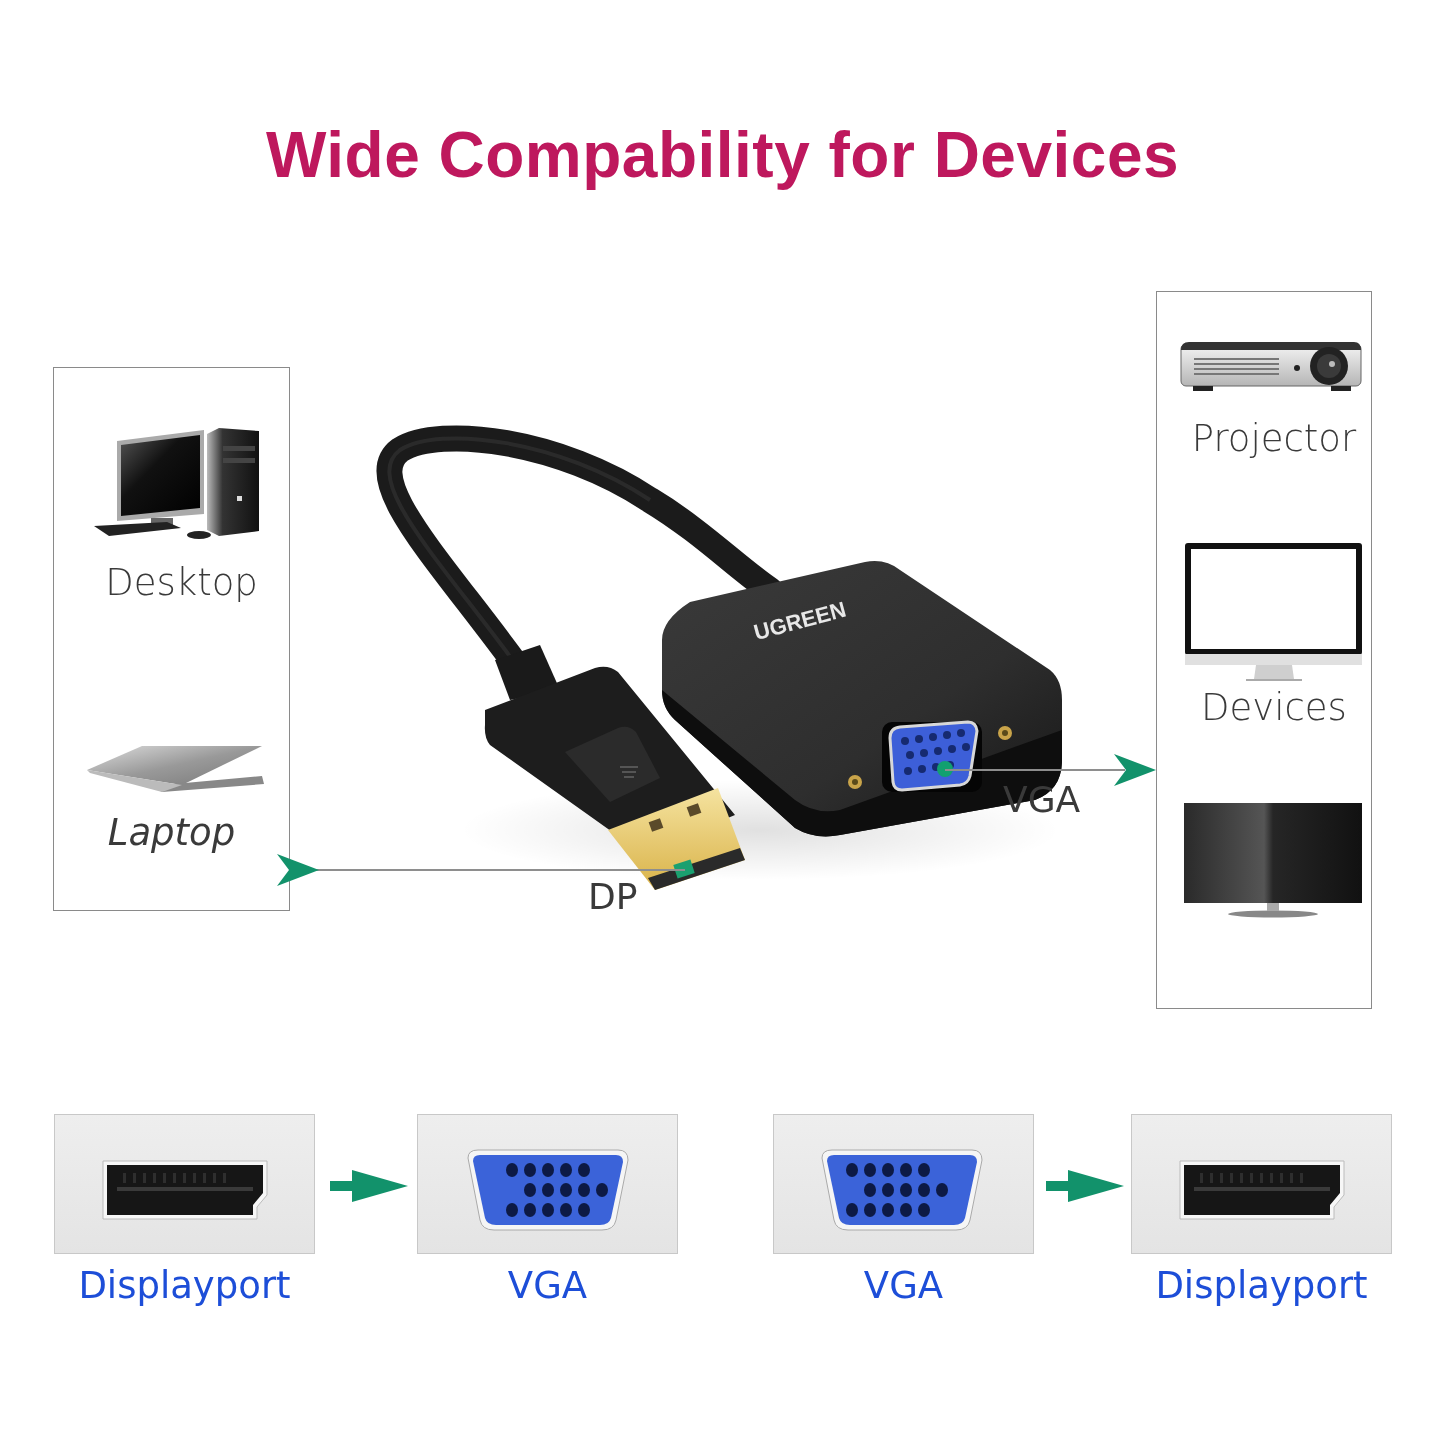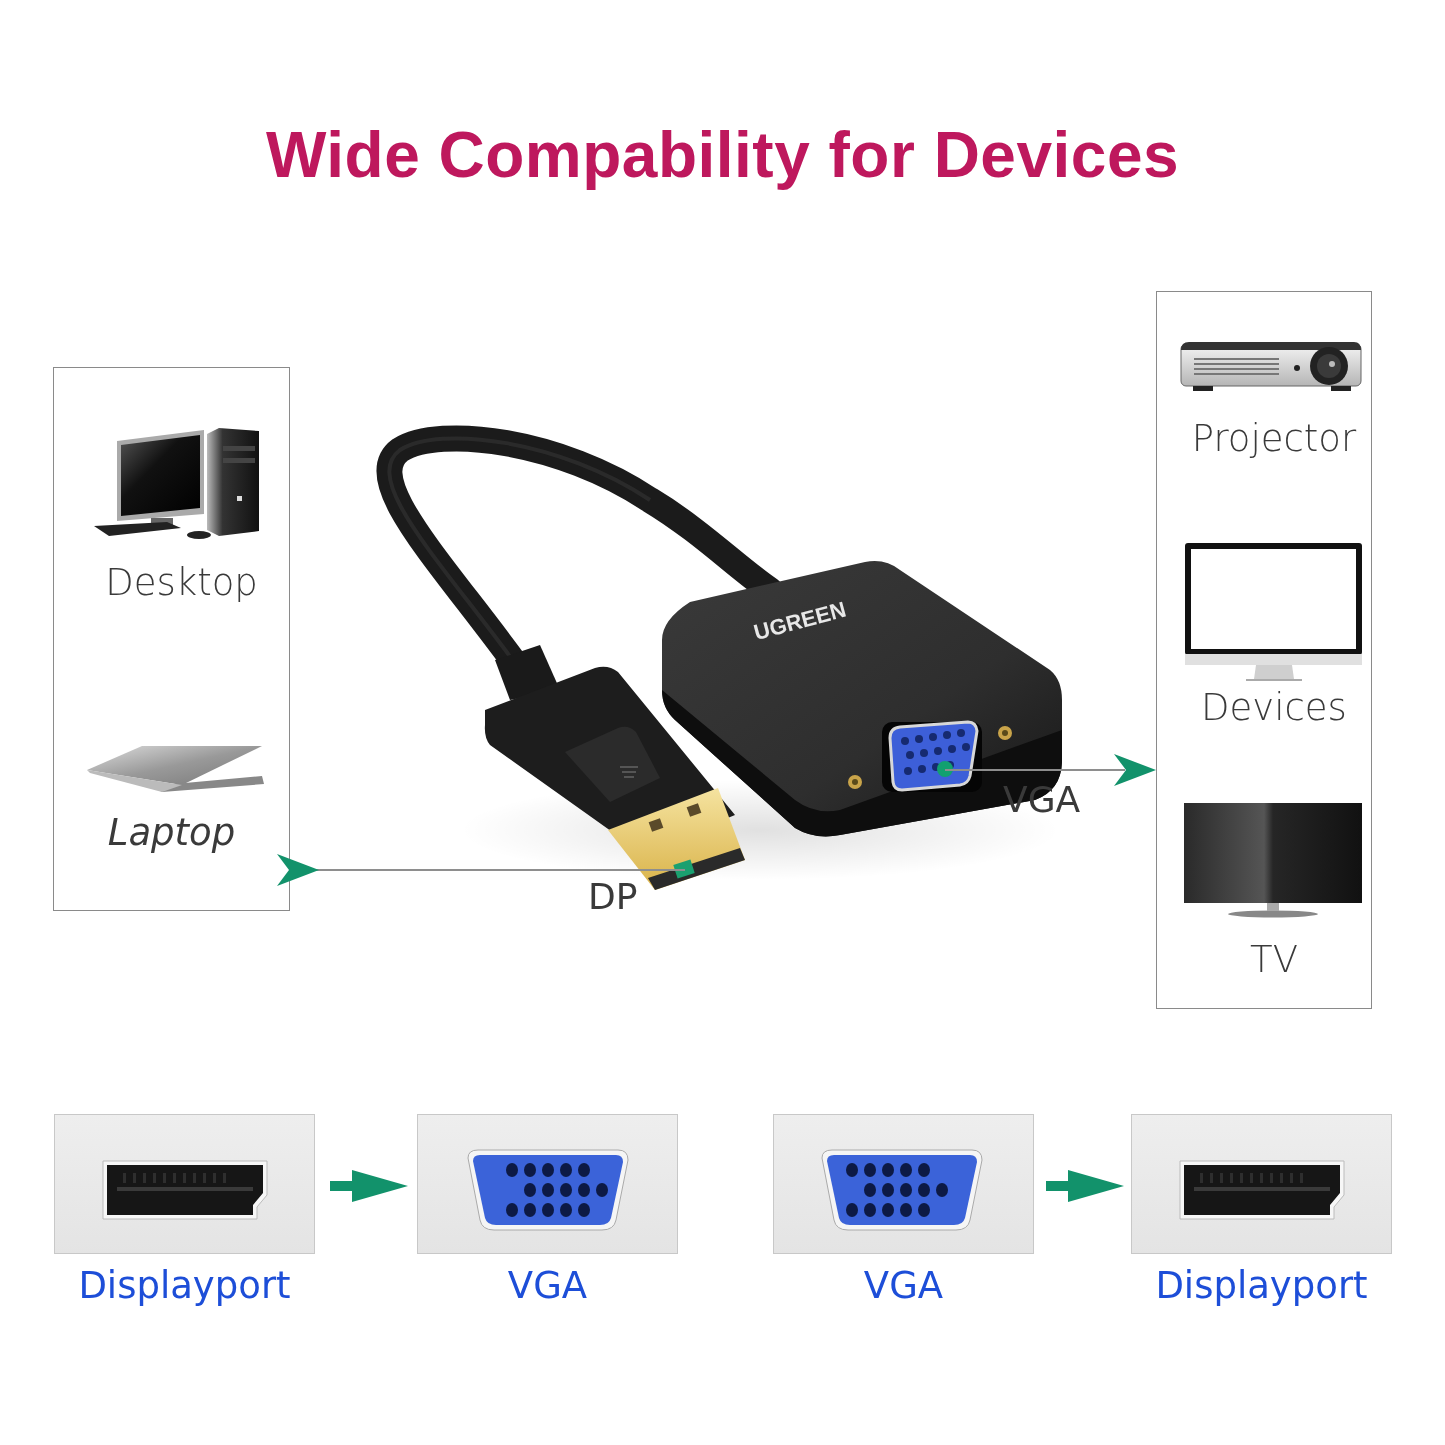--- a/index.html
+++ b/index.html
@@ -101,21 +101,20 @@
           <stop offset="0" stop-color="#2a2a2a"></stop>
           <stop offset="0.45" stop-color="#555"></stop>
           <stop offset="0.5" stop-color="#262626"></stop>
           <stop offset="1" stop-color="#111"></stop>
         </linearGradient>
       </defs>
     <rect x="1" y="1" width="178" height="100" fill="url(#tvg)"></rect>
     <ellipse cx="90" cy="112" rx="45" ry="3.5" fill="#888"></ellipse>
     <rect x="84" y="101" width="12" height="8" fill="#aaa"></rect>
   </svg>
-  <div class="dev-label" style="left:0;top:646px;width:234px;">TV</div>
 </div>
 
 <svg class="abs" style="left:350px;top:420px;" width="730" height="480" viewBox="350 420 730 480">
   <defs>
     <linearGradient id="box" x1="0" y1="0" x2="1" y2="1">
         <stop offset="0" stop-color="#3a3a3a"></stop>
         <stop offset="0.6" stop-color="#2e2e2e"></stop>
         <stop offset="1" stop-color="#151515"></stop>
       </linearGradient>
     <linearGradient id="gold" x1="0" y1="0" x2="0" y2="1">

